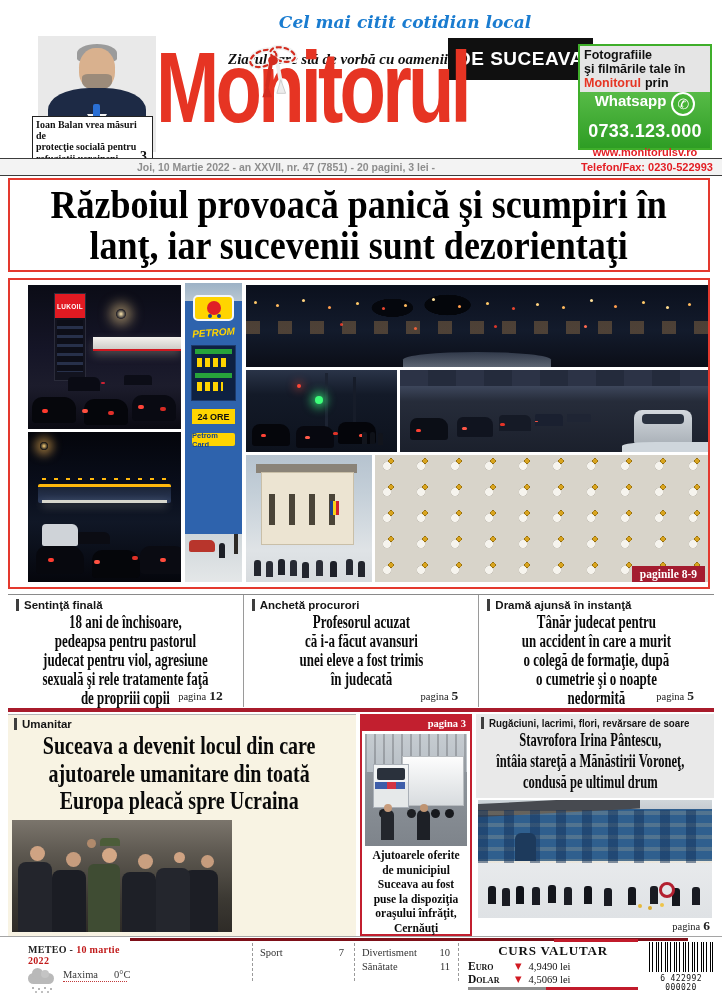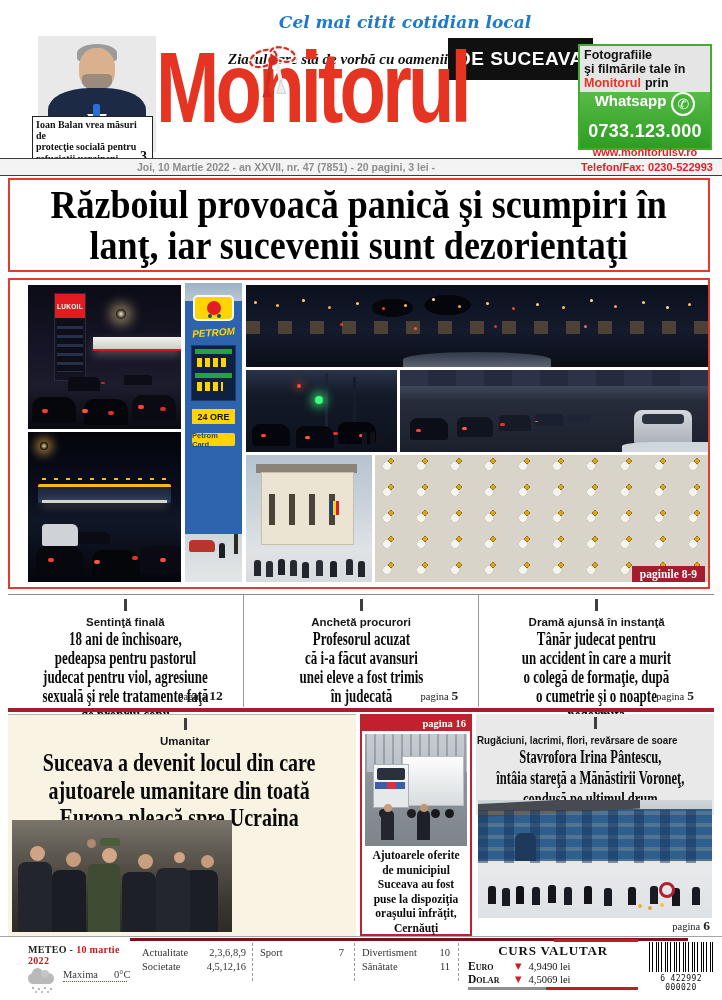--- a/index.html
+++ b/index.html
@@ -170,21 +170,21 @@
 
   
   .pages-badge{position:absolute;right:3px;bottom:5px;background:#a41c30;color:#fff;
     font-weight:bold;font-size:11.5px;padding:2px 8px;}
 
   
   .stories{position:absolute;left:8px;top:594px;width:706px;height:112px;display:flex;border-top:1px solid #8a8a8a;}
   .story{flex:1;position:relative;padding:4px 8px 0;box-sizing:border-box;}
   .story + .story{border-left:1px solid #9a9a9a;}
   .kick{display:flex;align-items:center;gap:5px;font-family:"Liberation Sans",sans-serif;
-    font-weight:bold;font-size:11.5px;color:#161616;flex-direction:column;}
+    font-weight:bold;font-size:11.5px;color:#161616;}
   .kbar{flex:none;width:3px;height:12px;background:#3e3e3e;}
   .kick-text{white-space:nowrap;transform-origin:left center;}
   .story-h{margin-top:2px;font-weight:bold;font-size:18px;line-height:1.06;color:#0a0a0a;}
   .cnd-story{width:139%;transform:scaleX(.72);}
   .pag{position:absolute;right:20px;bottom:3px;font-size:10.5px;color:#222;font-family:Liberation Serif, serif;}
   .pag b{font-size:13.5px;margin-left:3px;}
 
   .redrule{position:absolute;left:8px;top:708px;width:706px;height:4px;background:#a81b2b;}
 
   
@@ -477,21 +477,21 @@
 Europa pleacă spre Ucraina</span>
   </div>
   <div class="ph ph-officials">
     <span class="of-heads"></span>
     <span class="of-cap"></span>
     <span class="of-bodies"></span>
     <span class="of-uniform"></span>
   </div>
 
   <div class="b-mid">
-    <div class="b-mid-bar">pagina 16</div>
+    <div class="b-mid-bar">pagina 3</div>
     <div class="ph ph-truck">
       <span class="tk-trees"></span>
       <span class="tk-box"></span>
       <span class="tk-cab"></span>
       <span class="tk-banner"></span>
       <span class="tk-wheels"></span>
       <span class="tk-figs"></span>
       <span class="tk-heads"></span>
     </div>
     <span class="cnd b-mid-h cnd-aid">Ajutoarele oferite
@@ -539,30 +539,20 @@
               <span>0°C</span>
             </span>
           <span class="m-row">
               <span>Ucraina</span>
               <span>-7°C</span>
             </span>
         </span>
       </div>
     </div>
 
-    <div class="fidx c1">
-      <div class="fi-row">
-          <span>Actualitate</span>
-          <span>2,3,6,8,9</span>
-        </div>
-      <div class="fi-row">
-          <span>Societate</span>
-          <span>4,5,12,16</span>
-        </div>
-    </div>
     <span class="fsep s1"></span>
     <div class="fidx c2">
       <div class="fi-row">
           <span>Sport</span>
           <span>7</span>
         </div>
     </div>
     <span class="fsep s2"></span>
     <div class="fidx c3">
       <div class="fi-row">

